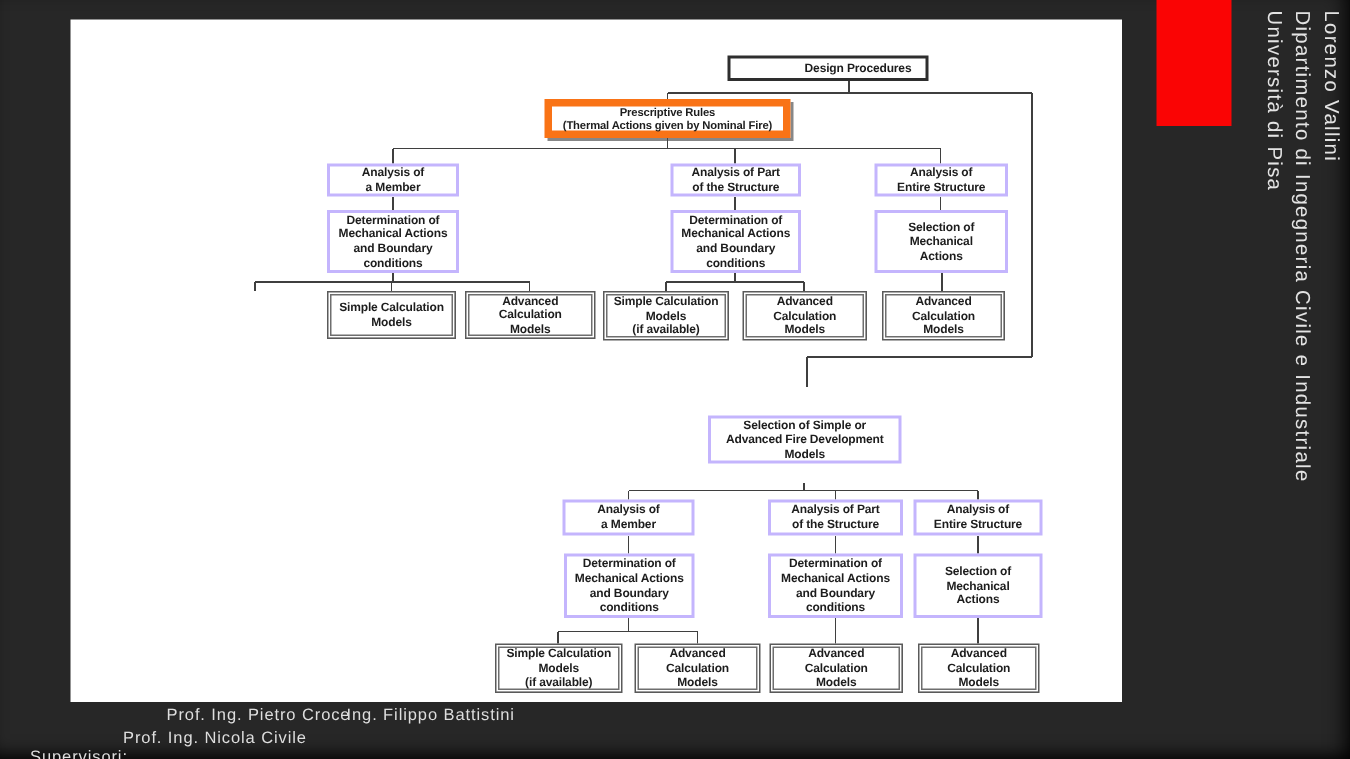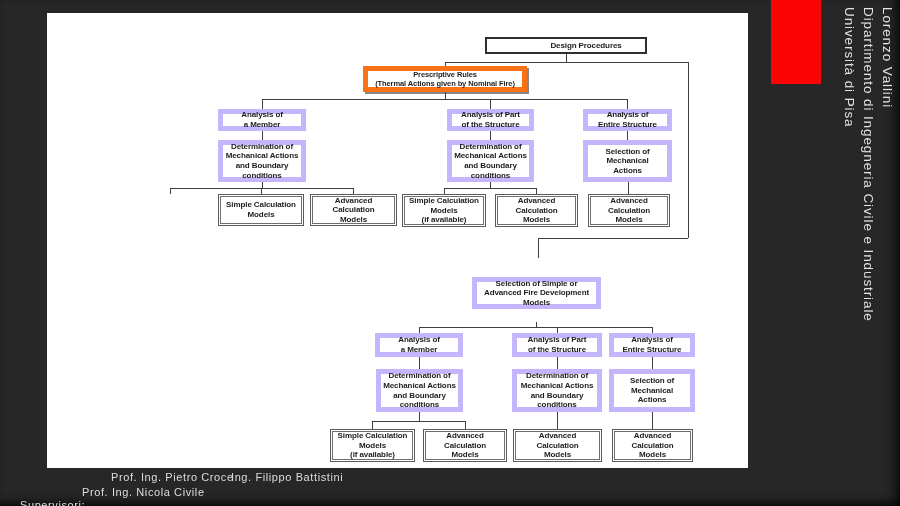--- a/index.html
+++ b/index.html
@@ -8,21 +8,21 @@
     background:#272727;
     font-family:"Liberation Sans",sans-serif;
     box-shadow:inset 0 -10px 12px -8px #000, inset -12px 0 14px -10px #000;
   }
   .slide{
     position:absolute;left:47px;top:13px;width:701px;height:455px;
     background:#ffffff;
   }
   .connectors{position:absolute;left:0;top:0;width:701px;height:455px;pointer-events:none;}
   .b{
-    position:absolute;background:#fff;border:5px solid #c4b5fd;
+    position:absolute;background:#fff;border:2px solid #c4b5fd;
     display:flex;align-items:center;justify-content:center;
     text-align:center;white-space:pre-line;
     font-size:8px;line-height:1.2;font-weight:bold;color:#1d1d1d;
     letter-spacing:-0.1px;box-sizing:border-box;
   }
   .b2{
     border:1px solid #5a5a5a;
     box-shadow:inset 0 0 0 1px #fff, inset 0 0 0 2px #6e6e6e;
   }
   .b-em{
@@ -66,21 +66,21 @@
         M215 169 L215 175 M123 175 L306 175 M123 175 L123 181 M214 175 L214 181 M306 175 L306 181
         M443 169 L443 175 M397 175 L489 175 M397 175 L397 181 M489 175 L489 181
         M581 169 L581 181
         M491 269 L491 277
         M489 309 L489 314 M372 314 L605 314 M372 314 L372 320 M510 314 L510 320 M605 314 L605 320
         M372 344 L372 356 M510 344 L510 356 M605 344 L605 356
         M372 399 L372 408 M325 408 L418 408 M325 408 L325 416 M418 408 L418 416
         M510 399 L510 416 M605 399 L605 416"></path>
     </svg>
 
-    <div class="b b-med" style="left:438px;top:24px;width:162px;height:17px;padding-left:40px;">Design Procedures</div>
+    <div class="b b-med" style="left:438px;top:24px;width:134px;height:17px;padding-left:40px;">Design Procedures</div>
 
     <div class="b b-em" style="left:316px;top:53px;width:164px;height:26px;">Prescriptive Rules
 (Thermal Actions given by Nominal Fire)</div>
 
     <div class="b" style="left:171px;top:96px;width:88px;height:22px;">Analysis of
 a Member</div>
     <div class="b" style="left:400px;top:96px;width:87px;height:22px;">Analysis of Part
 of the Structure</div>
     <div class="b" style="left:536px;top:96px;width:89px;height:22px;">Analysis of
 Entire Structure</div>

